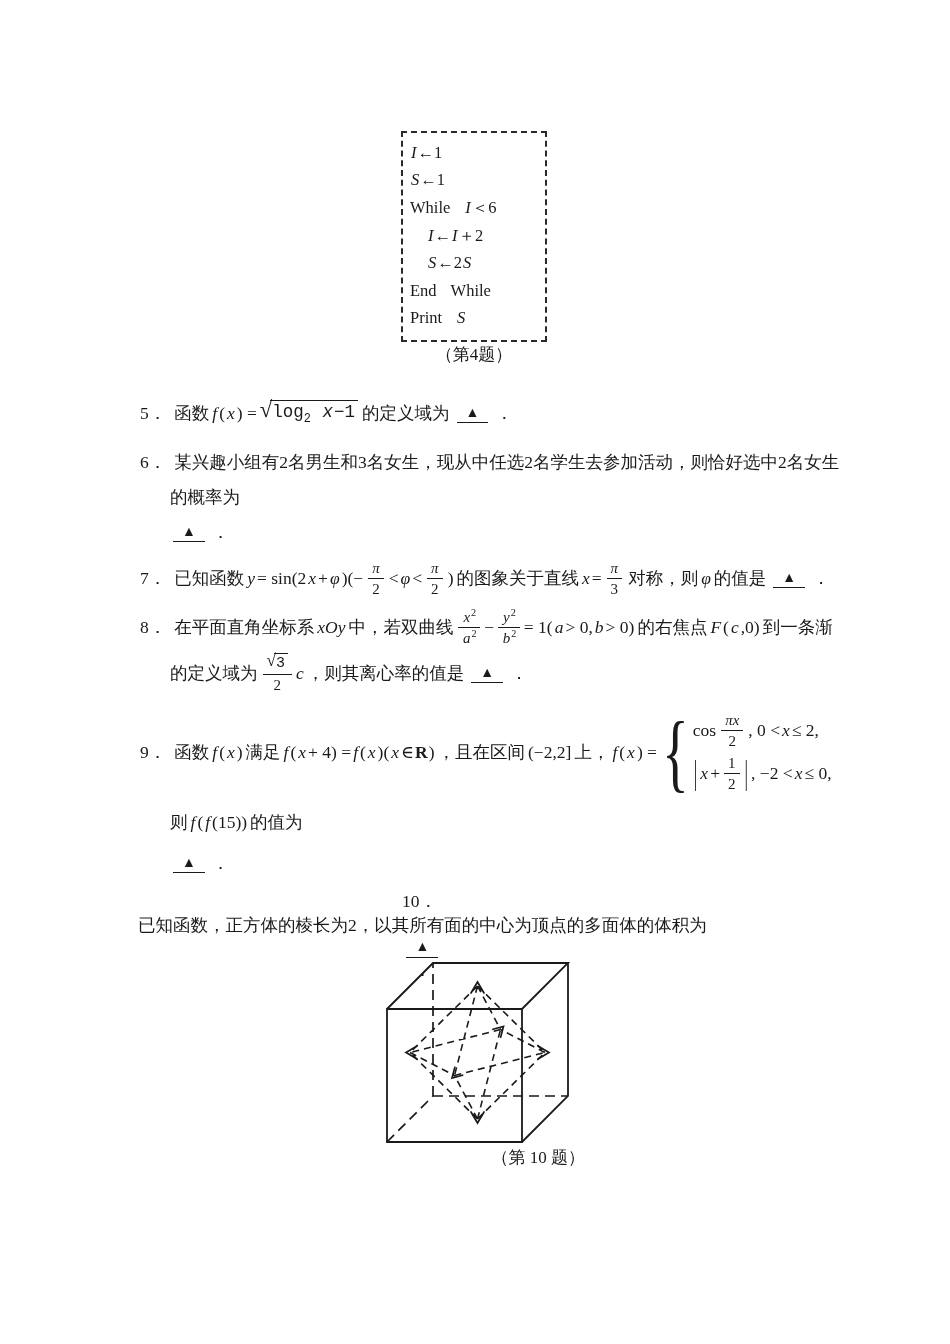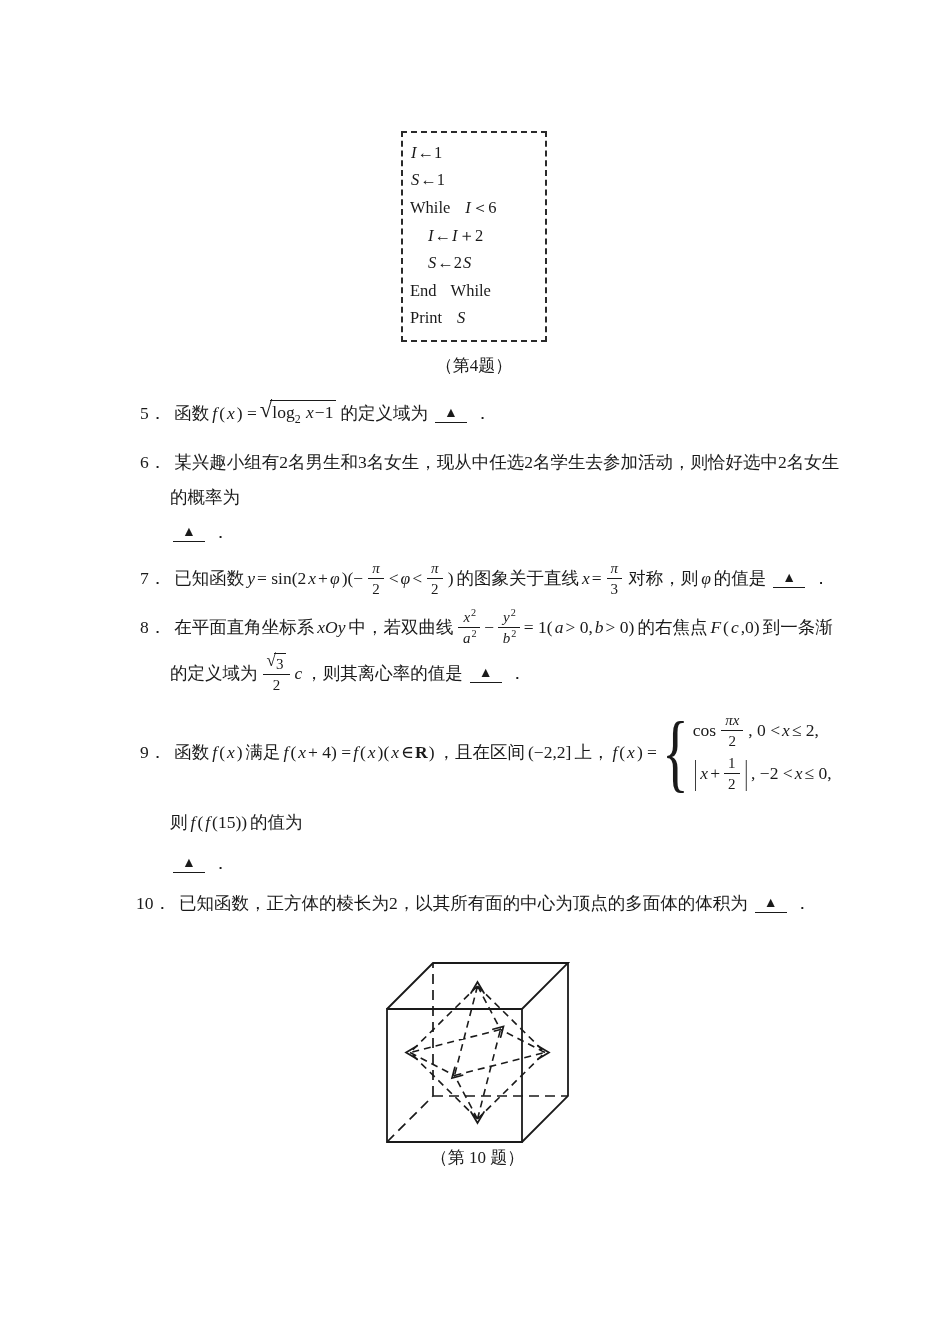--- a/index.html
+++ b/index.html
@@ -4,39 +4,39 @@
 <style>
   html,body{margin:0;padding:0;background:#fff;}
   .page{position:relative;width:950px;height:1344px;background:#ffffff;overflow:hidden;
         font-family:"Liberation Serif","DejaVu Serif",serif;color:#1a1a1a;}
   
   .fig4{position:absolute;left:401px;top:131px;width:146px;margin:0;}
   .pbox{border:2px dashed #2a2a2a;padding:6px 5px 8px 7px;display:flex;flex-direction:column;}
   .pl{height:27.6px;display:flex;align-items:center;font-size:16.5px;white-space:nowrap;}
   .pl .kw{margin-right:14px;}
   .ind{padding-left:17px;}
-  .pcap{margin-top:12px;text-align:center;font-size:17px;white-space:nowrap;}
+  .pcap{margin-top:1px;text-align:center;font-size:17px;white-space:nowrap;}
   
   .line{position:absolute;display:flex;align-items:center;white-space:nowrap;font-size:17.5px;}
   .qnum{margin-right:6px;}
   .t{margin:0 2px;}
   .mi{font-style:italic;margin:0 1px;}
   .mr{margin:0 1px;}
   .mb{font-weight:bold;}
   .sub{font-size:0.68em;vertical-align:sub;line-height:1;}
   .sup{font-size:0.68em;vertical-align:super;line-height:1;}
   
   .frac{display:inline-flex;flex-direction:column;align-items:center;vertical-align:middle;
         margin:0 3px;font-size:15px;line-height:1.2;text-align:center;}
   .frac .fn{border-bottom:1.4px solid #1a1a1a;padding:0 4px 1px;}
   .frac .fd{padding-top:1px;}
   
   .sqrt{display:inline-flex;align-items:flex-start;margin:0 2px;}
   .rsign{font-size:1.3em;line-height:0.9;margin-right:-2px;}
-  .rbody{border-top:1.5px solid #1a1a1a;padding:1px 3px 0 2px;}
+  .rbody{border-top:1.5px solid #1a1a1a;padding:1px 3px 0 2px;font-family:Liberation Mono, monospace;}
   .sqrt-s{display:inline-flex;align-items:flex-start;}
   .sqrt-s .rsign{font-size:1.15em;}
   
   .blank{display:inline-block;border-bottom:1.6px solid #1a1a1a;padding:0 9px 2px;margin:0 5px;line-height:1;}
   .tri{font-size:14px;}
   
   .pw{display:inline-flex;align-items:center;margin-left:4px;}
   .brace{display:inline-block;font-size:56px;line-height:0.8;transform:scaleY(1.55);
          transform-origin:center;font-weight:400;margin-right:3px;}
   .pwrows{display:inline-flex;flex-direction:column;gap:4px;}
@@ -257,21 +257,21 @@
       <span class="mr">(</span>
       <span class="mi">f</span>
       <span class="mr">(15))</span>
     <span class="t">的值为</span>
   </div>
   <div class="line" style="left:168px;top:849px;height:28px;">
     <span class="blank"><span class="tri">▲</span></span>
     <span class="t">．</span>
   </div>
 
-  <div class="line" style="left:136px;top:889px;height:28px;">
+  <div class="line" style="left:136px;top:889px;height:28px;flex-direction:column;">
     <span class="qnum">10．</span>
     <span class="t">已知函数，正方体的棱长为2，以其所有面的中心为顶点的多面体的体积为</span>
     <span class="blank"><span class="tri">▲</span></span>
     <span class="t">．</span>
   </div>
 
   <svg style="position:absolute;left:370px;top:948px;" width="215" height="200" viewBox="0 0 215 200" fill="none">
 
     <g stroke="#1a1a1a" stroke-width="1.7" stroke-dasharray="10,6">
       <path d="M17,194 L63,148"></path>
@@ -293,16 +293,16 @@
 
     <g stroke="#1a1a1a" stroke-width="1.7" stroke-linecap="round">
       <path d="M101,45 L107.5,34 L114,45"></path>
       <path d="M101,164 L107.5,175 L114,164"></path>
       <path d="M47,98 L36,104.5 L47,111"></path>
       <path d="M168,98 L179,104.5 L168,111"></path>
       <path d="M92.6,127.2 L82,130 L84.8,119.4"></path>
       <path d="M122.9,81.3 L133.5,78.5 L130.7,89.1"></path>
     </g>
   </svg>
-  <div class="fcap" style="left:370px;top:1146px;width:215px;">（第 10 题）</div>
+  <div class="fcap" style="left:370px;top:1146px;width:215px;text-align:right;">（第 10 题）</div>
 
 
 </div>
 
 </body></html>

